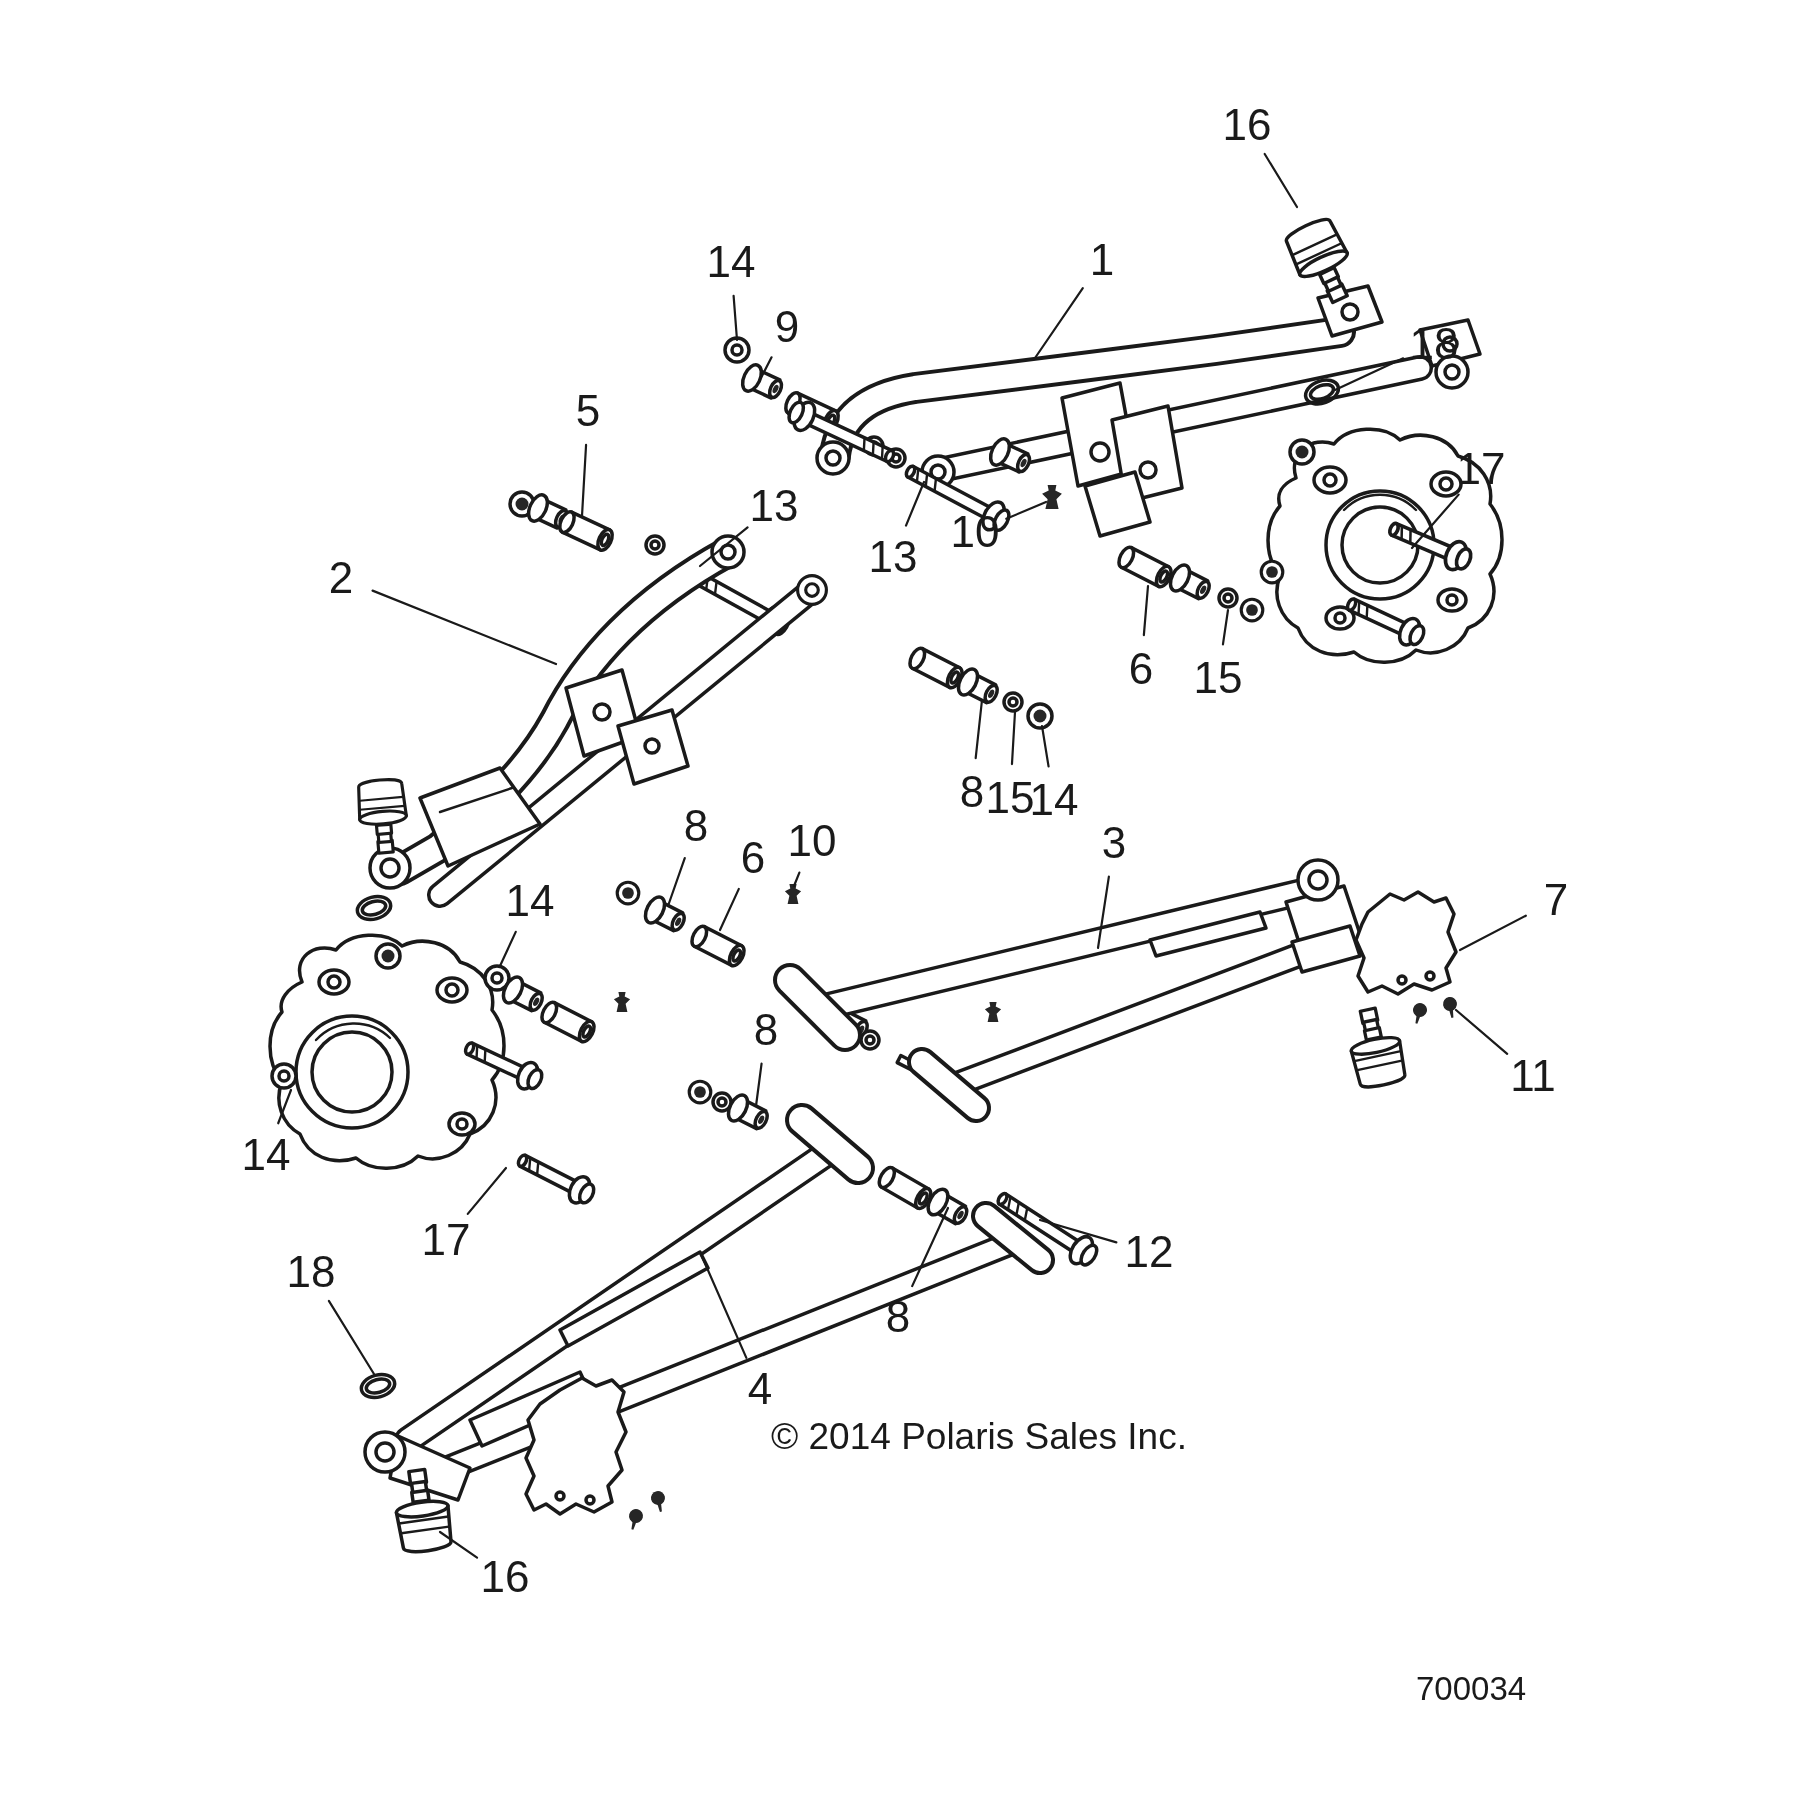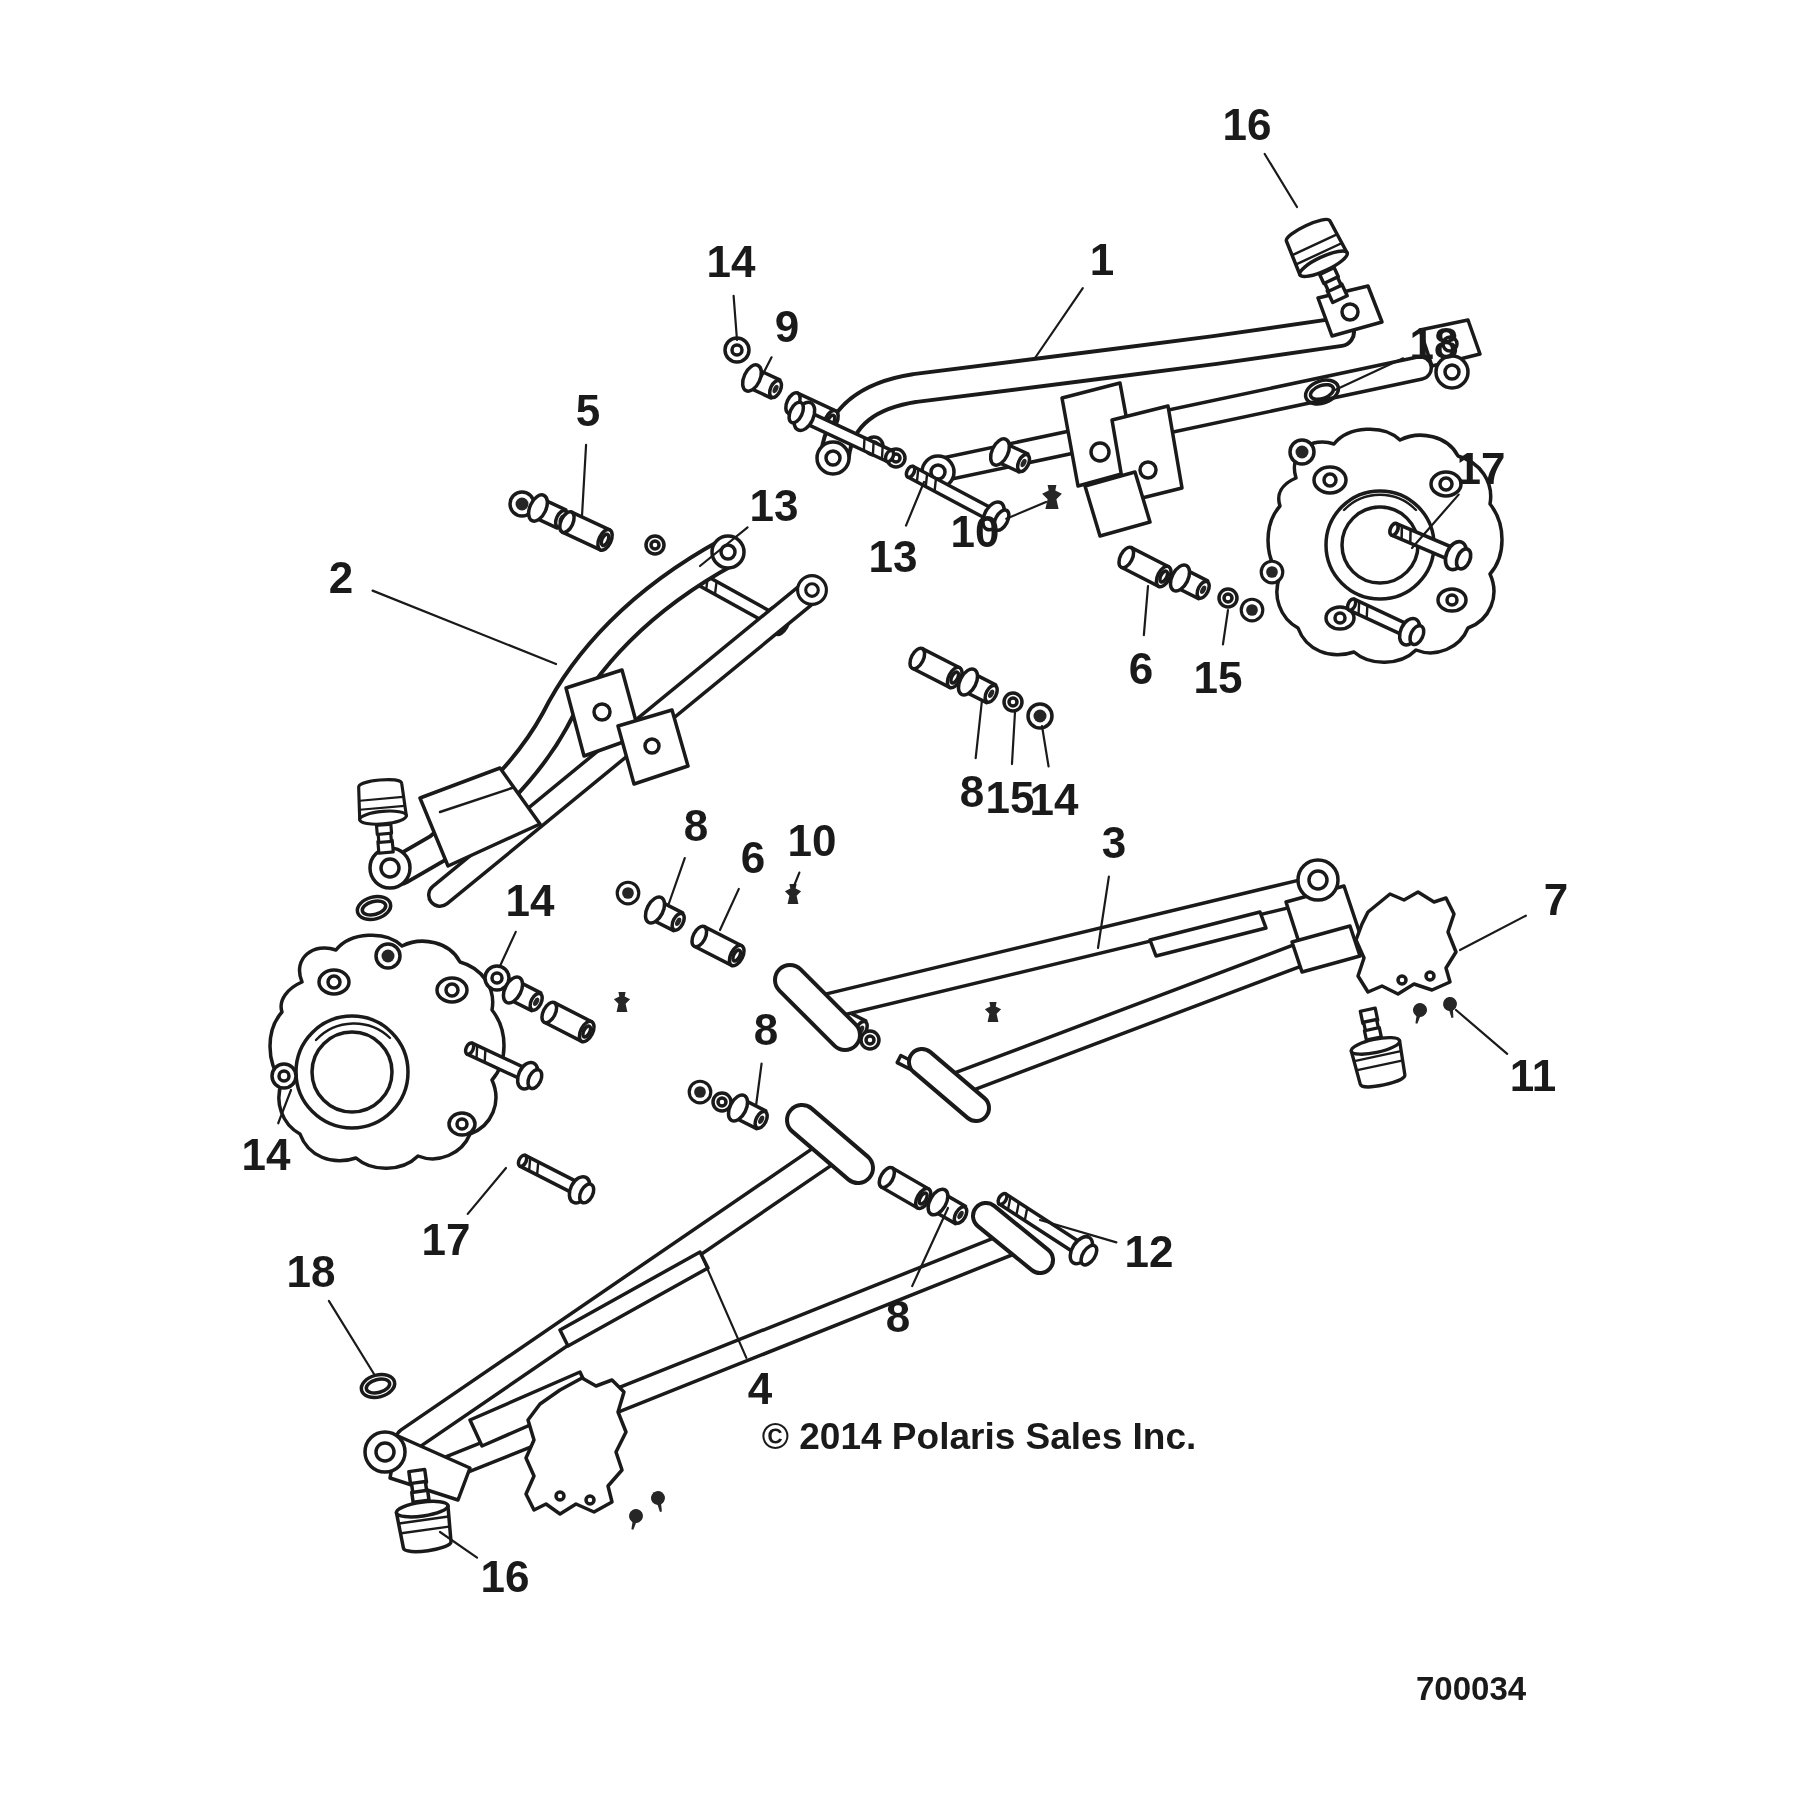--- a/index.html
+++ b/index.html
@@ -1,18 +1,18 @@
 <!DOCTYPE html>
 <html><head>
 <meta charset="utf-8">
 <style>
   html,body { margin:0; padding:0; background:#ffffff; }
   .stage {
     position:relative; width:1813px; height:1813px; background:#ffffff;
-    font-family:"Liberation Sans", sans-serif; overflow:hidden;font-weight:bold;
+    font-family:"Liberation Sans", sans-serif; overflow:hidden;
   }
   svg { position:absolute; left:0; top:0; }
   .wf  { fill:#ffffff; }
   .dk  { fill:#262626; stroke:none; }
   .thin{ stroke-width:2.4; }
   .callout-num { font-family:"Liberation Sans", sans-serif; font-size:44px; fill:#1a1a1a; stroke:none; }
   .leader { stroke:#1a1a1a; stroke-width:2.2; fill:none; }
   .caption { font-family:"Liberation Sans", sans-serif; fill:#1a1a1a; stroke:none; }
   .cap-copyright { font-size:37px; }
   .cap-fig { font-size:33px; }

